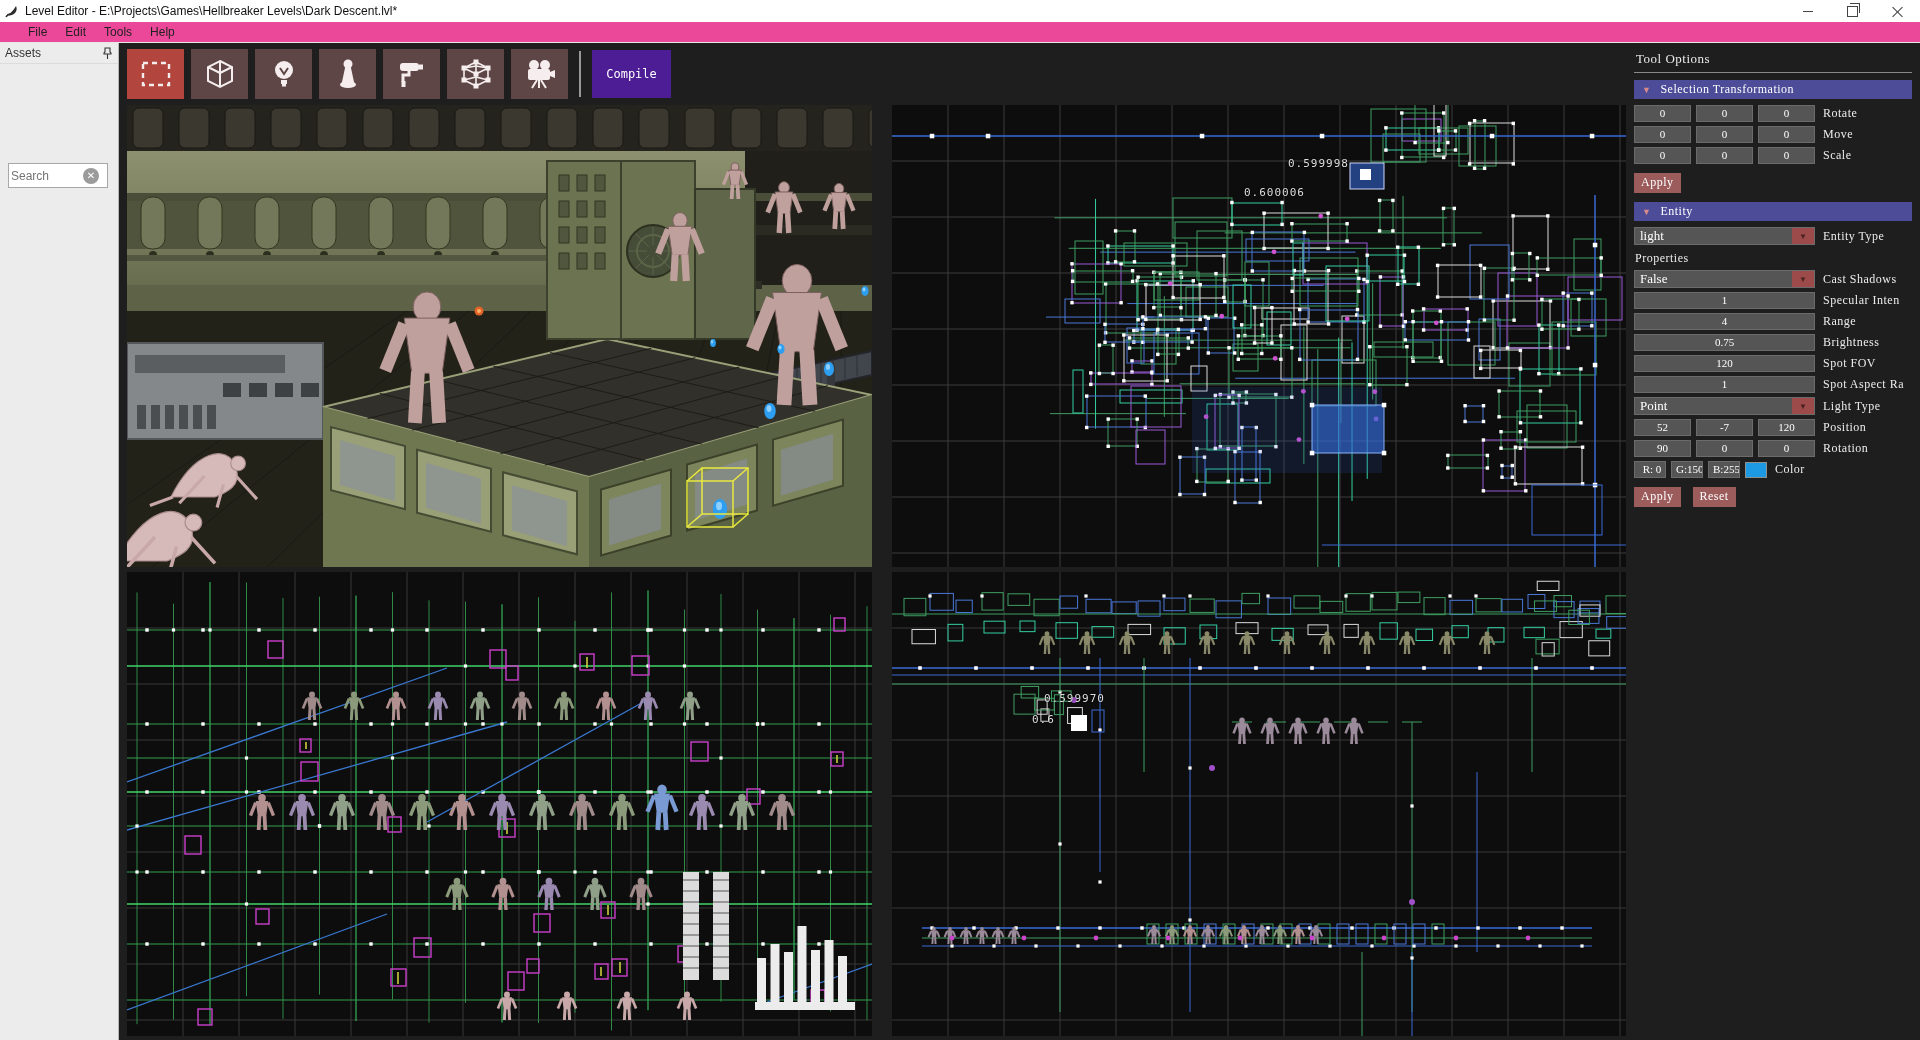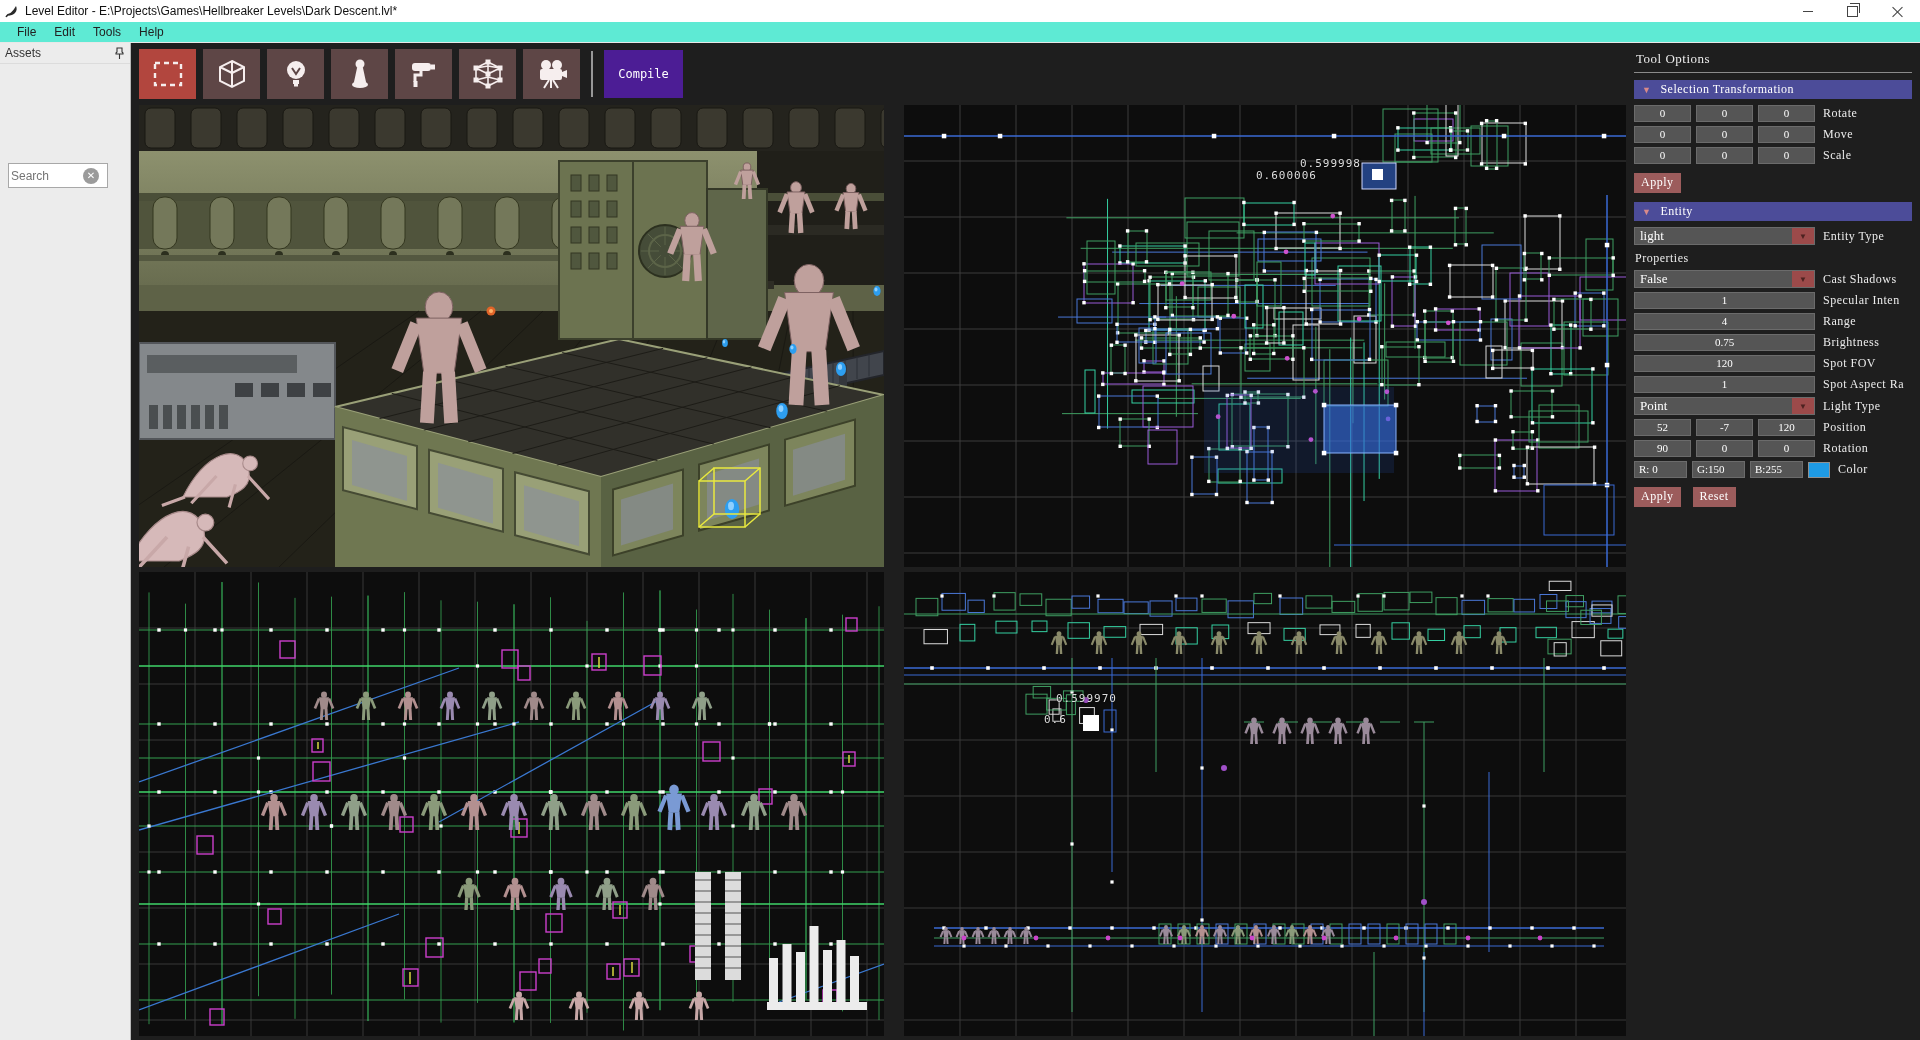--- a/index.html
+++ b/index.html
@@ -8,25 +8,25 @@
   .app-icon{width:14px;height:14px;margin:0 6px 0 5px;display:inline-block}
   .title-text{flex:1;white-space:nowrap;overflow:hidden}
   .win-controls{display:flex;height:22px}
   .win-btn{width:45px;height:22px;display:flex;align-items:center;justify-content:center;cursor:default}
   .min-glyph{width:10px;border-top:1px solid #444}
   .restore-glyph{width:9px;height:9px;border:1px solid #444;position:relative;background:#fff}
   .restore-glyph:before{content:"";position:absolute;left:2px;top:-4px;width:9px;height:9px;border:1px solid #444;border-bottom:none;border-left:none}
   .close-glyph{position:relative;width:11px;height:11px}
   .close-glyph:before,.close-glyph:after{content:"";position:absolute;left:5px;top:-1px;width:1px;height:14px;background:#444}
   .close-glyph:before{transform:rotate(45deg)}.close-glyph:after{transform:rotate(-45deg)}
-  .menubar{height:20px;background:#5eead4;display:flex;align-items:center;font-size:12px;color:#222;padding-left:8px;border-bottom:1px solid #e8e8e8}
+  .menubar{height:20px;background:#ec4899;display:flex;align-items:center;font-size:12px;color:#222;padding-left:19px;border-bottom:1px solid #e8e8e8}
   .menu-item{padding:2px 9px}
   .body-row{display:flex;height:998px}
   
-  .assets{width:131px;background:#ececec;box-sizing:border-box;border-right:1px solid #b8b8b8;position:relative}
+  .assets{width:119px;background:#ececec;box-sizing:border-box;border-right:1px solid #b8b8b8;position:relative}
   .assets-header{height:20px;display:flex;align-items:center;justify-content:space-between;padding:0 5px;font-size:12px;color:#333;border-bottom:1px solid #dcdcdc}
   .pin{width:11px;height:13px}
   .search-box{position:absolute;left:8px;top:120px;width:100px;height:25px;background:#fff;border:1px solid #a8a8a8;display:flex;align-items:center;box-sizing:border-box}
   .search-box input{border:0;outline:0;width:70px;font-size:12px;color:#444;background:transparent;font-family:"Liberation Sans",sans-serif}
   .search-clear{width:16px;height:16px;border-radius:50%;background:#9b9b9b;color:#fff;font-size:10px;line-height:16px;text-align:center;margin-right:3px;flex:0 0 auto}
   
   .center{flex:1;background:#1e1e1e;overflow:hidden}
   .toolbar{height:62px;display:flex;align-items:center;padding-left:8px}
   .tool-btn{width:57px;height:50px;background:#5e4646;margin-right:7px;display:flex;align-items:center;justify-content:center;flex:0 0 auto}
   .tool-btn.active{background:#b2463e}
@@ -40,21 +40,21 @@
   
   .tool-options{width:294px;background:#1e1e1e;box-sizing:border-box;padding:4px 8px;color:#ececec;
     font-family:Liberation Serif, serif;font-size:12px}
   .to-title{font-size:13px;padding:4px 0 5px 2px;border-bottom:1px solid #8a8a8a;margin-bottom:7px;letter-spacing:.5px}
   .section-header{background:#4c4c99;height:19px;display:flex;align-items:center;gap:9px;padding-left:8px;font-size:12px;color:#fff;margin:5px 0 6px;letter-spacing:.5px}
   .tri{color:#d88a8a;font-size:9px}
   .row{display:flex;align-items:center;margin:4px 0;gap:5px}
   .cell{width:57px;height:17px;background:#555;border:1px solid #6b6b6b;box-sizing:border-box;text-align:center;
     font-size:11px;line-height:15px;color:#fff;overflow:hidden;flex:0 0 auto}
   .cell.wide{width:181px}
-  .cell.left{text-align:left;padding-left:4px;width:53px}
+  .cell.left{text-align:center;padding-left:4px;width:32px}
   .lbl{margin-left:3px;white-space:nowrap;overflow:hidden;color:#ececec;letter-spacing:.5px}
   .props-label{margin:6px 0 1px 1px;letter-spacing:.5px}
   .dropdown{width:181px;height:18px;background:#555;border:1px solid #6b6b6b;display:flex;box-sizing:border-box;flex:0 0 auto}
   .dd-text{flex:1;padding-left:5px;font-size:13px;line-height:16px;color:#fff;overflow:hidden}
   .dd-arrow{width:22px;background:#9c4a4a;color:#4c2220;font-size:8px;display:flex;align-items:center;justify-content:center}
   .btn{display:inline-block;background:#9c5c5c;color:#fff;padding:2px 7px 3px;font-size:12px;margin:5px 9px 4px 0;letter-spacing:.5px}
   .swatch{width:22px;height:16px;border:1px solid #909090;box-sizing:border-box;flex:0 0 auto}
   .icon-svg{display:block}
 </style>
 </head>
@@ -980,21 +980,21 @@
               <rect x="300" y="282" width="190" height="86" fill="rgba(45,95,205,0.16)"></rect>
               <rect x="420" y="300" width="72" height="48" fill="rgba(55,110,225,0.6)" stroke="#8ab4ff"></rect>
               <rect x="417.8" y="297.8" width="4.5" height="4.5" fill="#fff"></rect>
               <rect x="489.8" y="297.8" width="4.5" height="4.5" fill="#fff"></rect>
               <rect x="417.8" y="345.8" width="4.5" height="4.5" fill="#fff"></rect>
               <rect x="489.8" y="345.8" width="4.5" height="4.5" fill="#fff"></rect>
               <rect x="458" y="58" width="34" height="26" fill="rgba(55,110,225,0.55)" stroke="#cfd8ff"></rect>
               <rect x="468" y="64" width="11" height="11" fill="#fff"></rect>
             </svg>
           <span class="vp-label" style="left:396px;top:52px">0.599998</span>
-          <span class="vp-label" style="left:352px;top:64px">0.600006</span>
+          <span class="vp-label" style="left:352px;top:81px">0.600006</span>
         </div>
         <div class="viewport">
           <svg id="vpFront" width="745" height="464">
               <rect width="745" height="464" fill="#0d0d0d"></rect>
               <g stroke-width="1">
                 <line x1="56" y1="0" x2="56" y2="464" stroke="#383838"></line>
                 <line x1="112" y1="0" x2="112" y2="464" stroke="#383838"></line>
                 <line x1="168" y1="0" x2="168" y2="464" stroke="#383838"></line>
                 <line x1="224" y1="0" x2="224" y2="464" stroke="#383838"></line>
                 <line x1="280" y1="0" x2="280" y2="464" stroke="#383838"></line>

